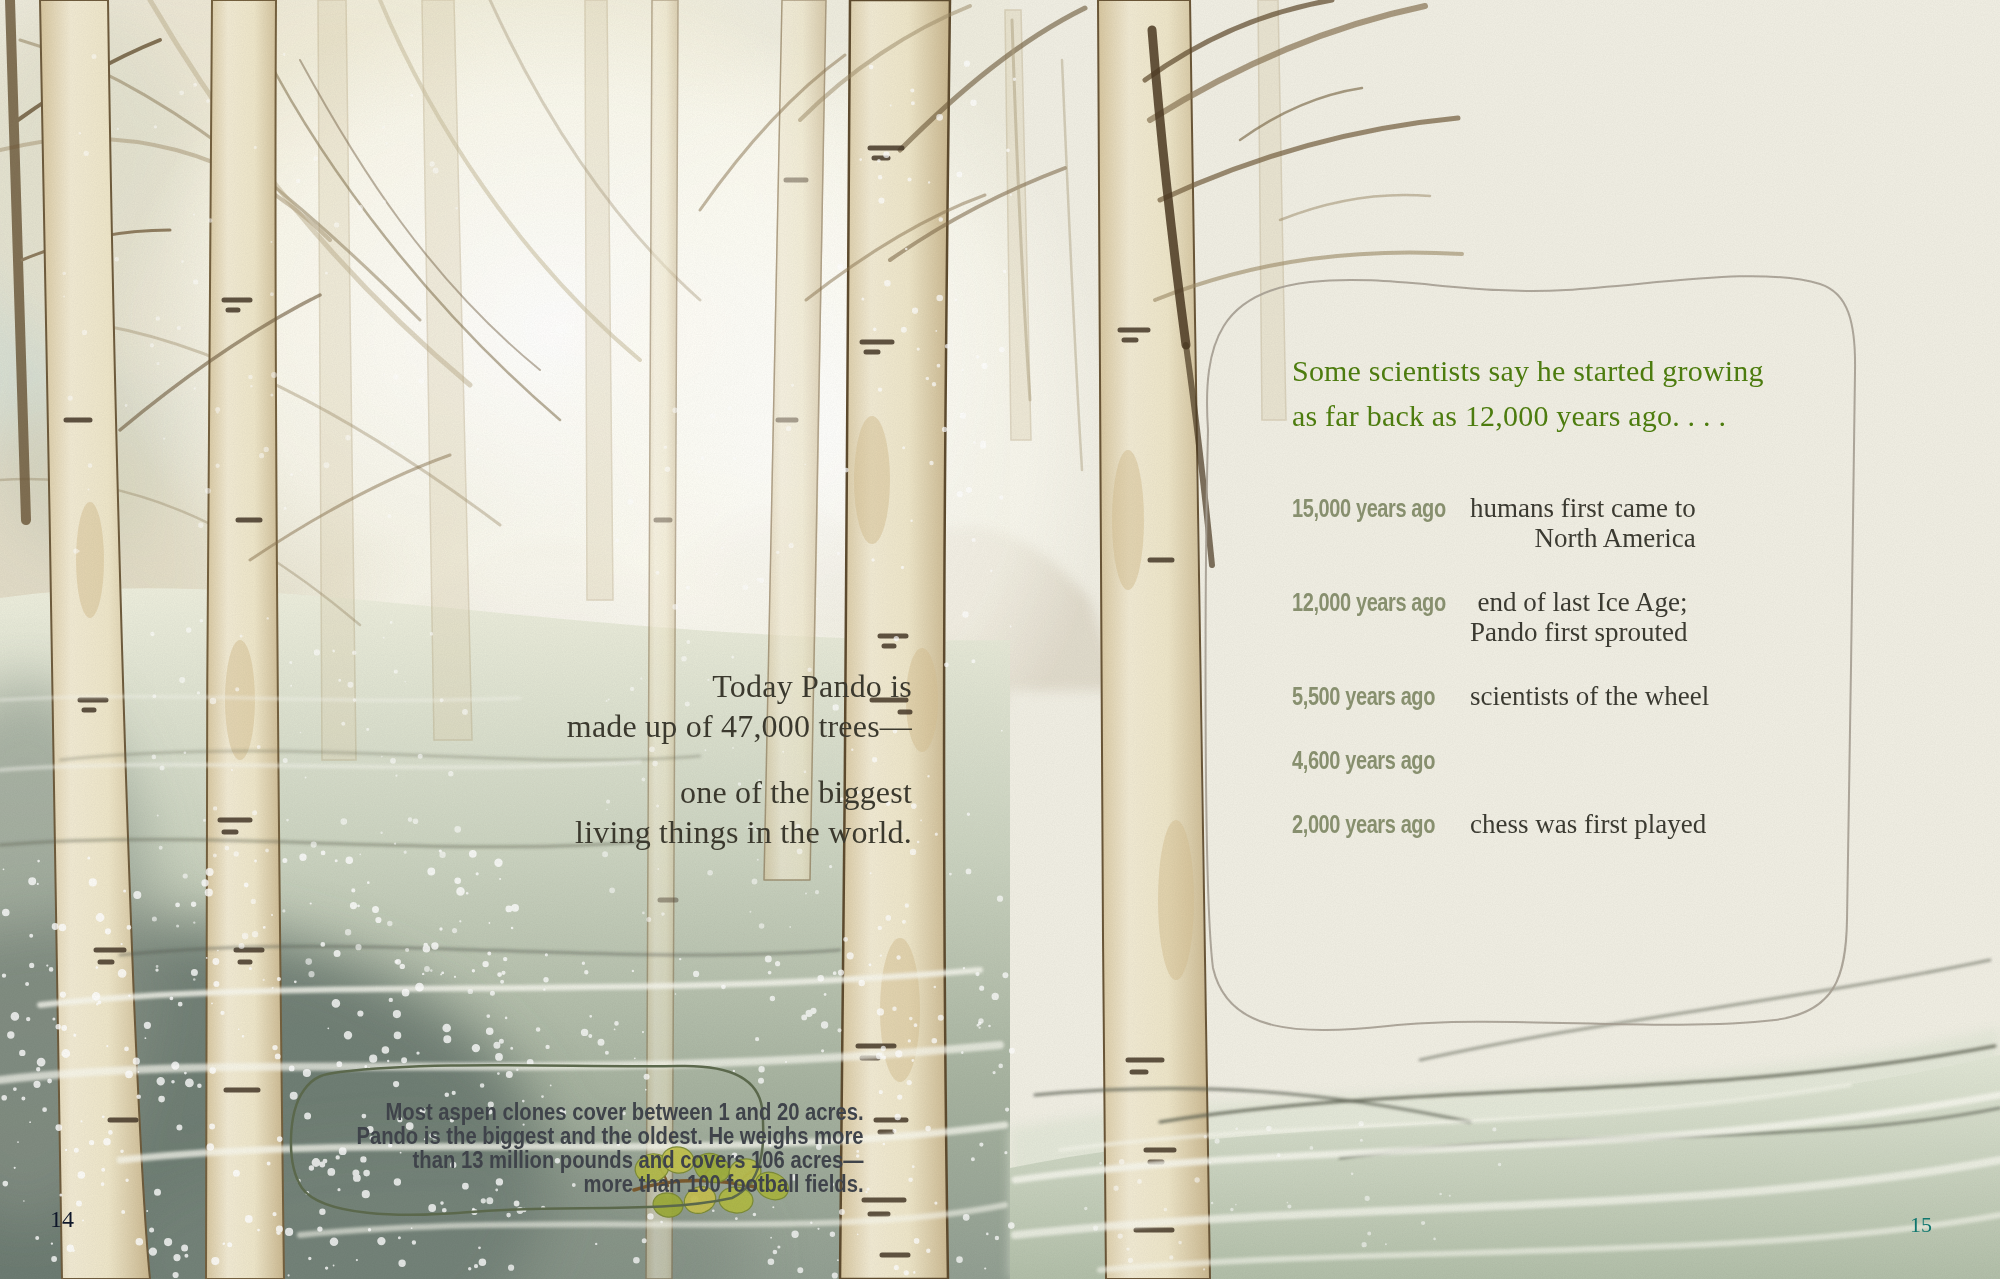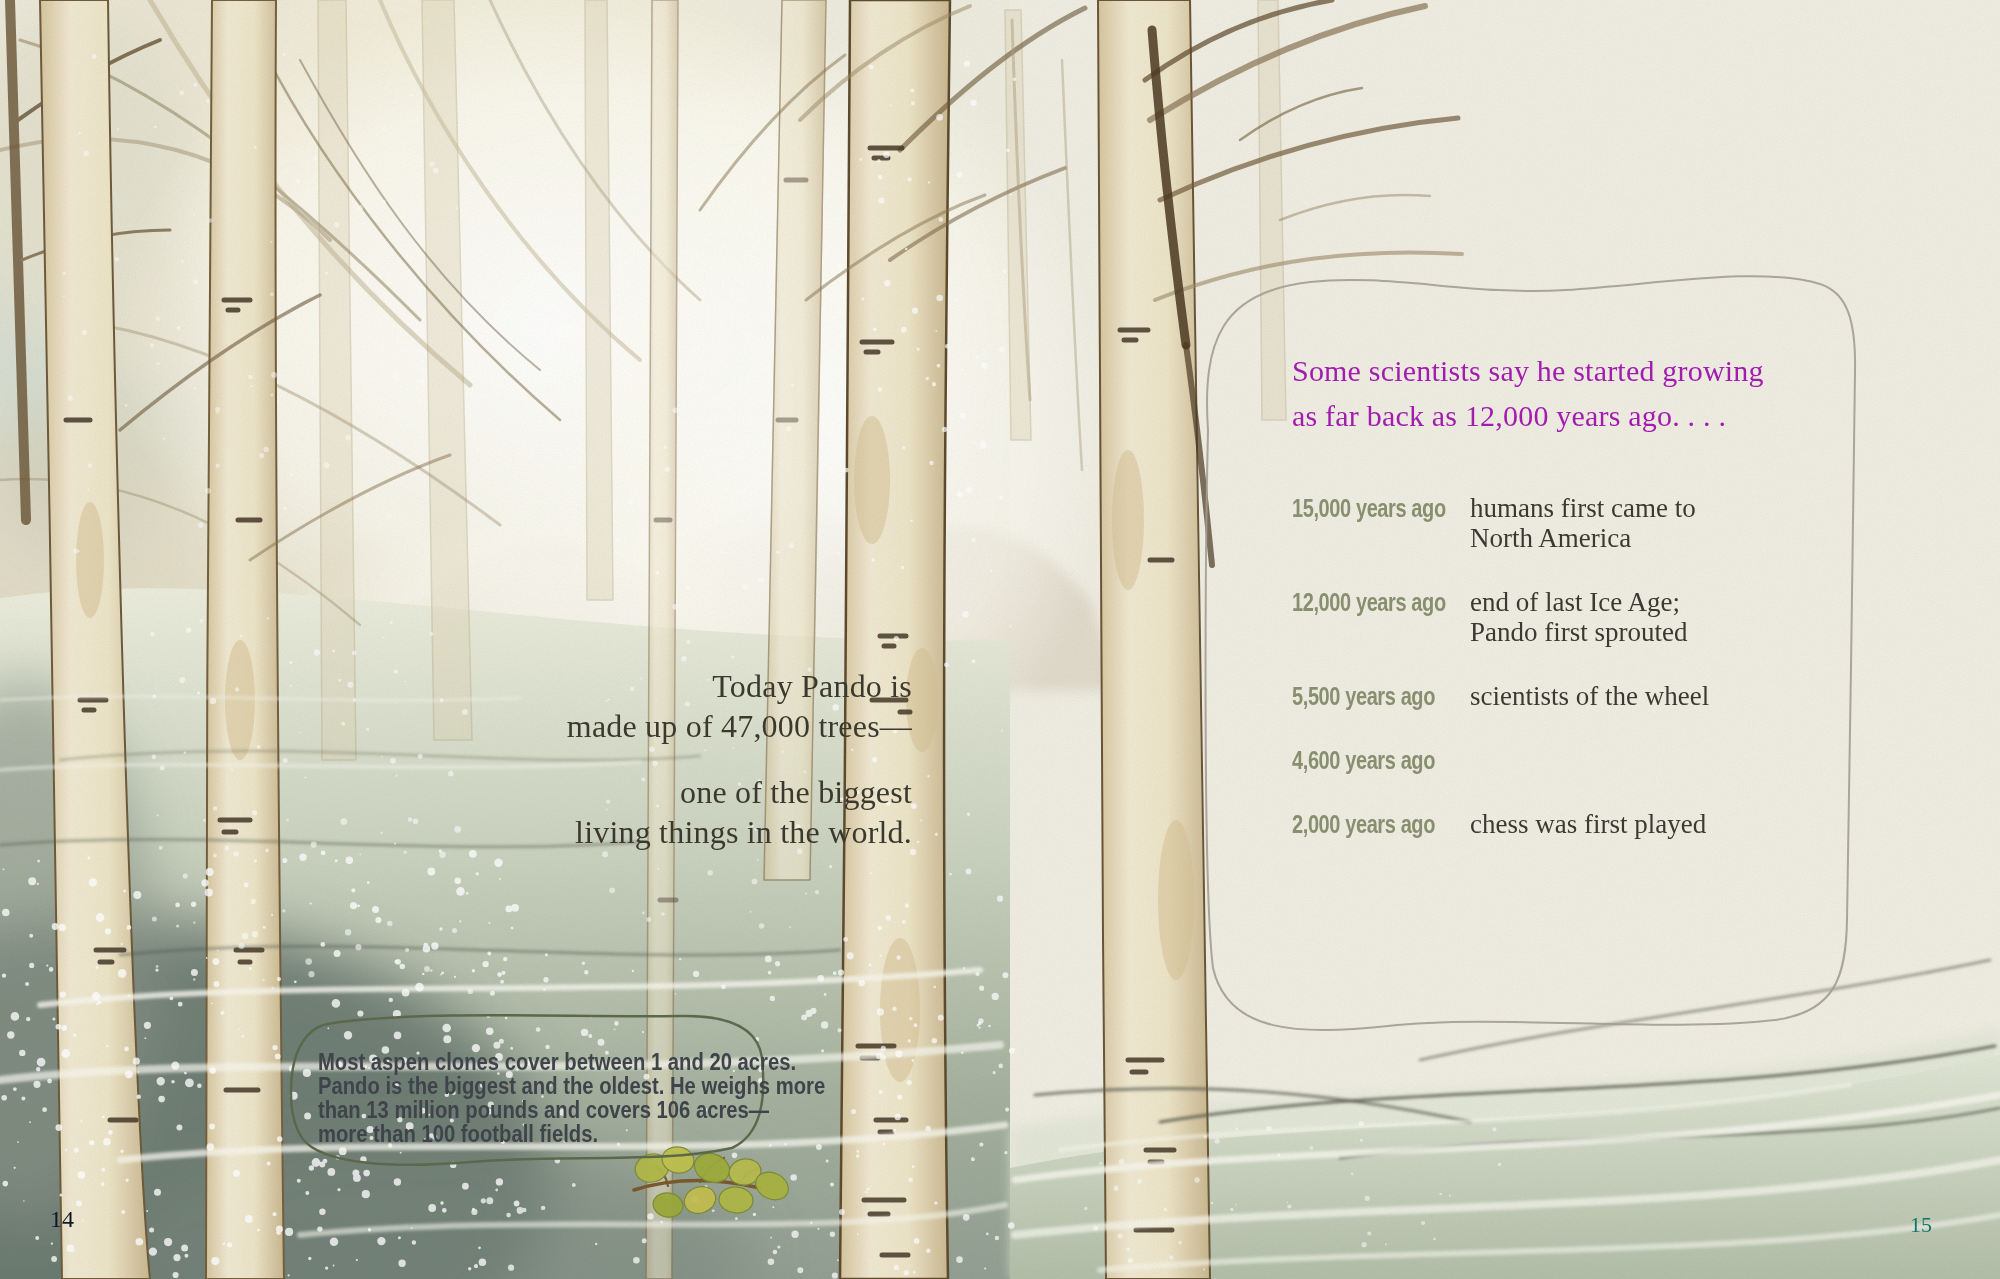--- a/index.html
+++ b/index.html
@@ -10,41 +10,41 @@
   svg.bg{position:absolute;left:0;top:0;width:2000px;height:1279px;display:block;}
 
   
   .main-text{
     position:absolute;left:352px;top:666px;width:560px;
     font-size:32px;line-height:40px;color:#3b392e;letter-spacing:.2px;text-align:right;
   }
   .main-text p{margin:0 0 26px 0;white-space:pre-line;}
 
   
-  .fact-box{position:absolute;left:280px;top:1006px;width:520px;height:190px;}
+  .fact-box{position:absolute;left:280px;top:1056px;width:520px;height:190px;text-align:right;}
   .fact-box svg{position:absolute;left:0;top:0;width:500px;height:180px;}
   .fact-text{
     position:absolute;left:38px;top:44px;width:620px;
     font-family:"Liberation Sans",sans-serif;font-weight:700;
     font-size:23px;line-height:24px;color:#3f434a;white-space:pre-line;
     transform:scaleX(.88);transform-origin:left top;letter-spacing:0;
   }
 
   
   .timeline{position:absolute;left:1292px;top:348px;width:580px;}
-  .tl-title{font-size:30px;line-height:45px;color:#a21caf;white-space:pre-line;letter-spacing:.2px;}
+  .tl-title{font-size:30px;line-height:45px;color:#4d7c0f;white-space:pre-line;letter-spacing:.2px;}
   .tl-rows{margin-top:55px;display:flex;flex-direction:column;gap:34px;}
   .tl-row{display:flex;align-items:flex-start;}
   .tl-label{
     flex:0 0 178px;width:178px;
     font-family:"Liberation Sans",sans-serif;font-weight:700;
     font-size:25px;line-height:30px;color:#878f6e;letter-spacing:-.5px;
     transform:scaleX(.8);transform-origin:left top;white-space:nowrap;
   }
-  .tl-desc{font-size:27px;line-height:30px;color:#3b3a31;white-space:pre-line;}
+  .tl-desc{font-size:27px;line-height:30px;color:#3b3a31;white-space:pre-line;text-align:right;}
 
   .page-num{position:absolute;font-size:24px;}
   .page-num.pl{left:50px;top:1206px;color:#0f172a;}
   .page-num.pr{left:1910px;top:1212px;color:#0f766e;font-size:22px;}
 </style>
 </head>
 <body>
 
 <div class="spread">
 

